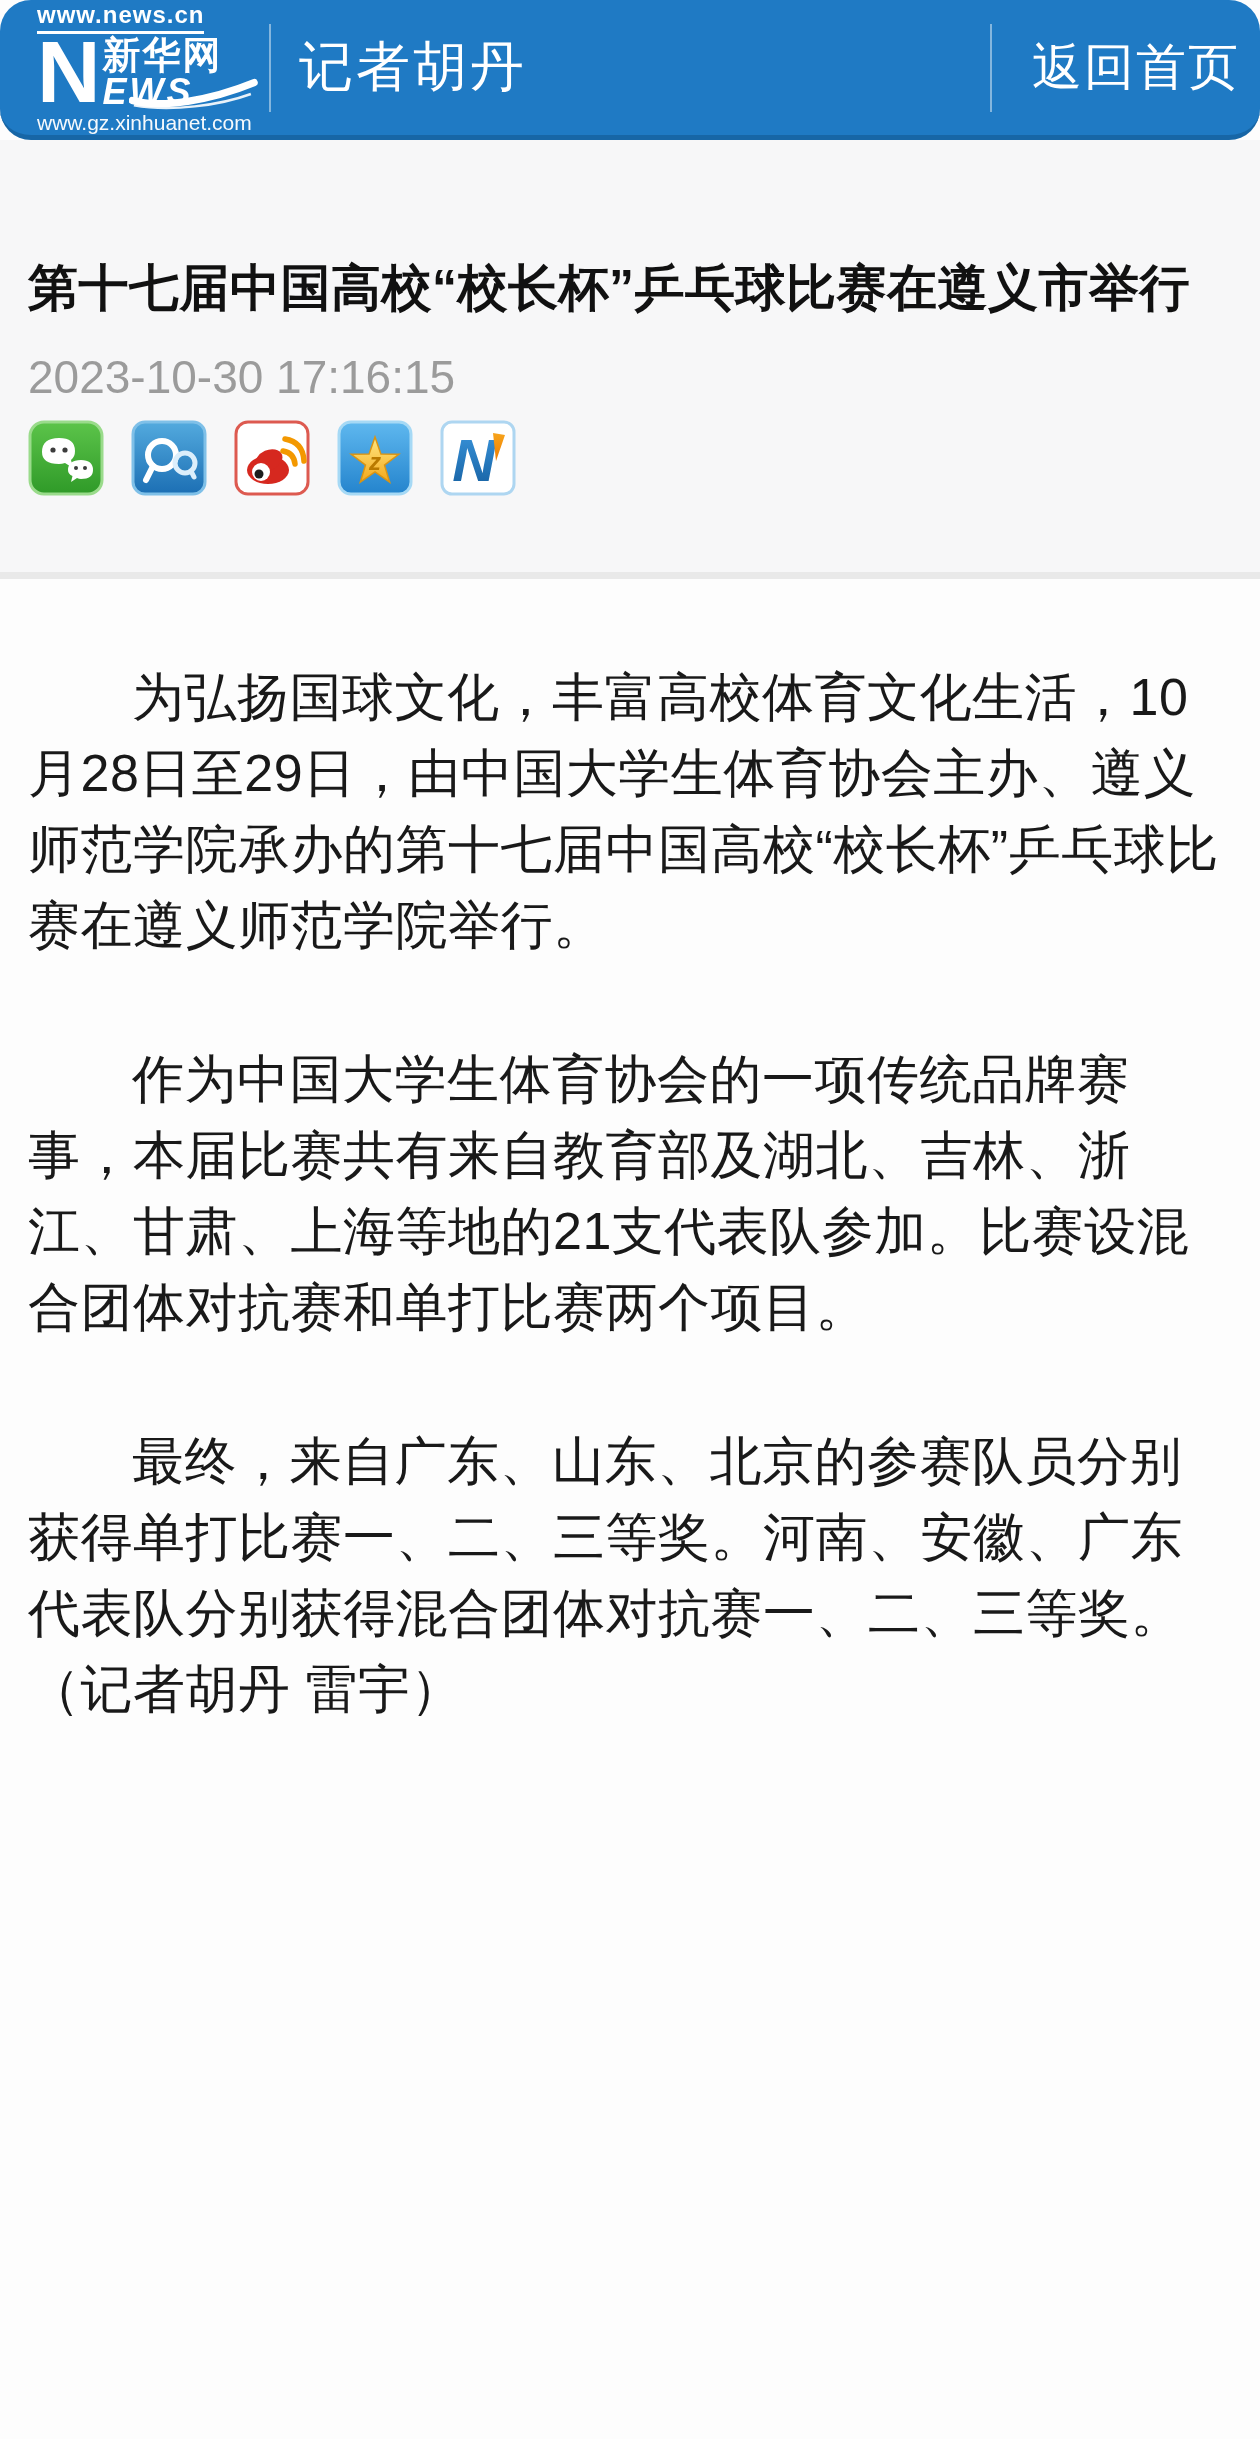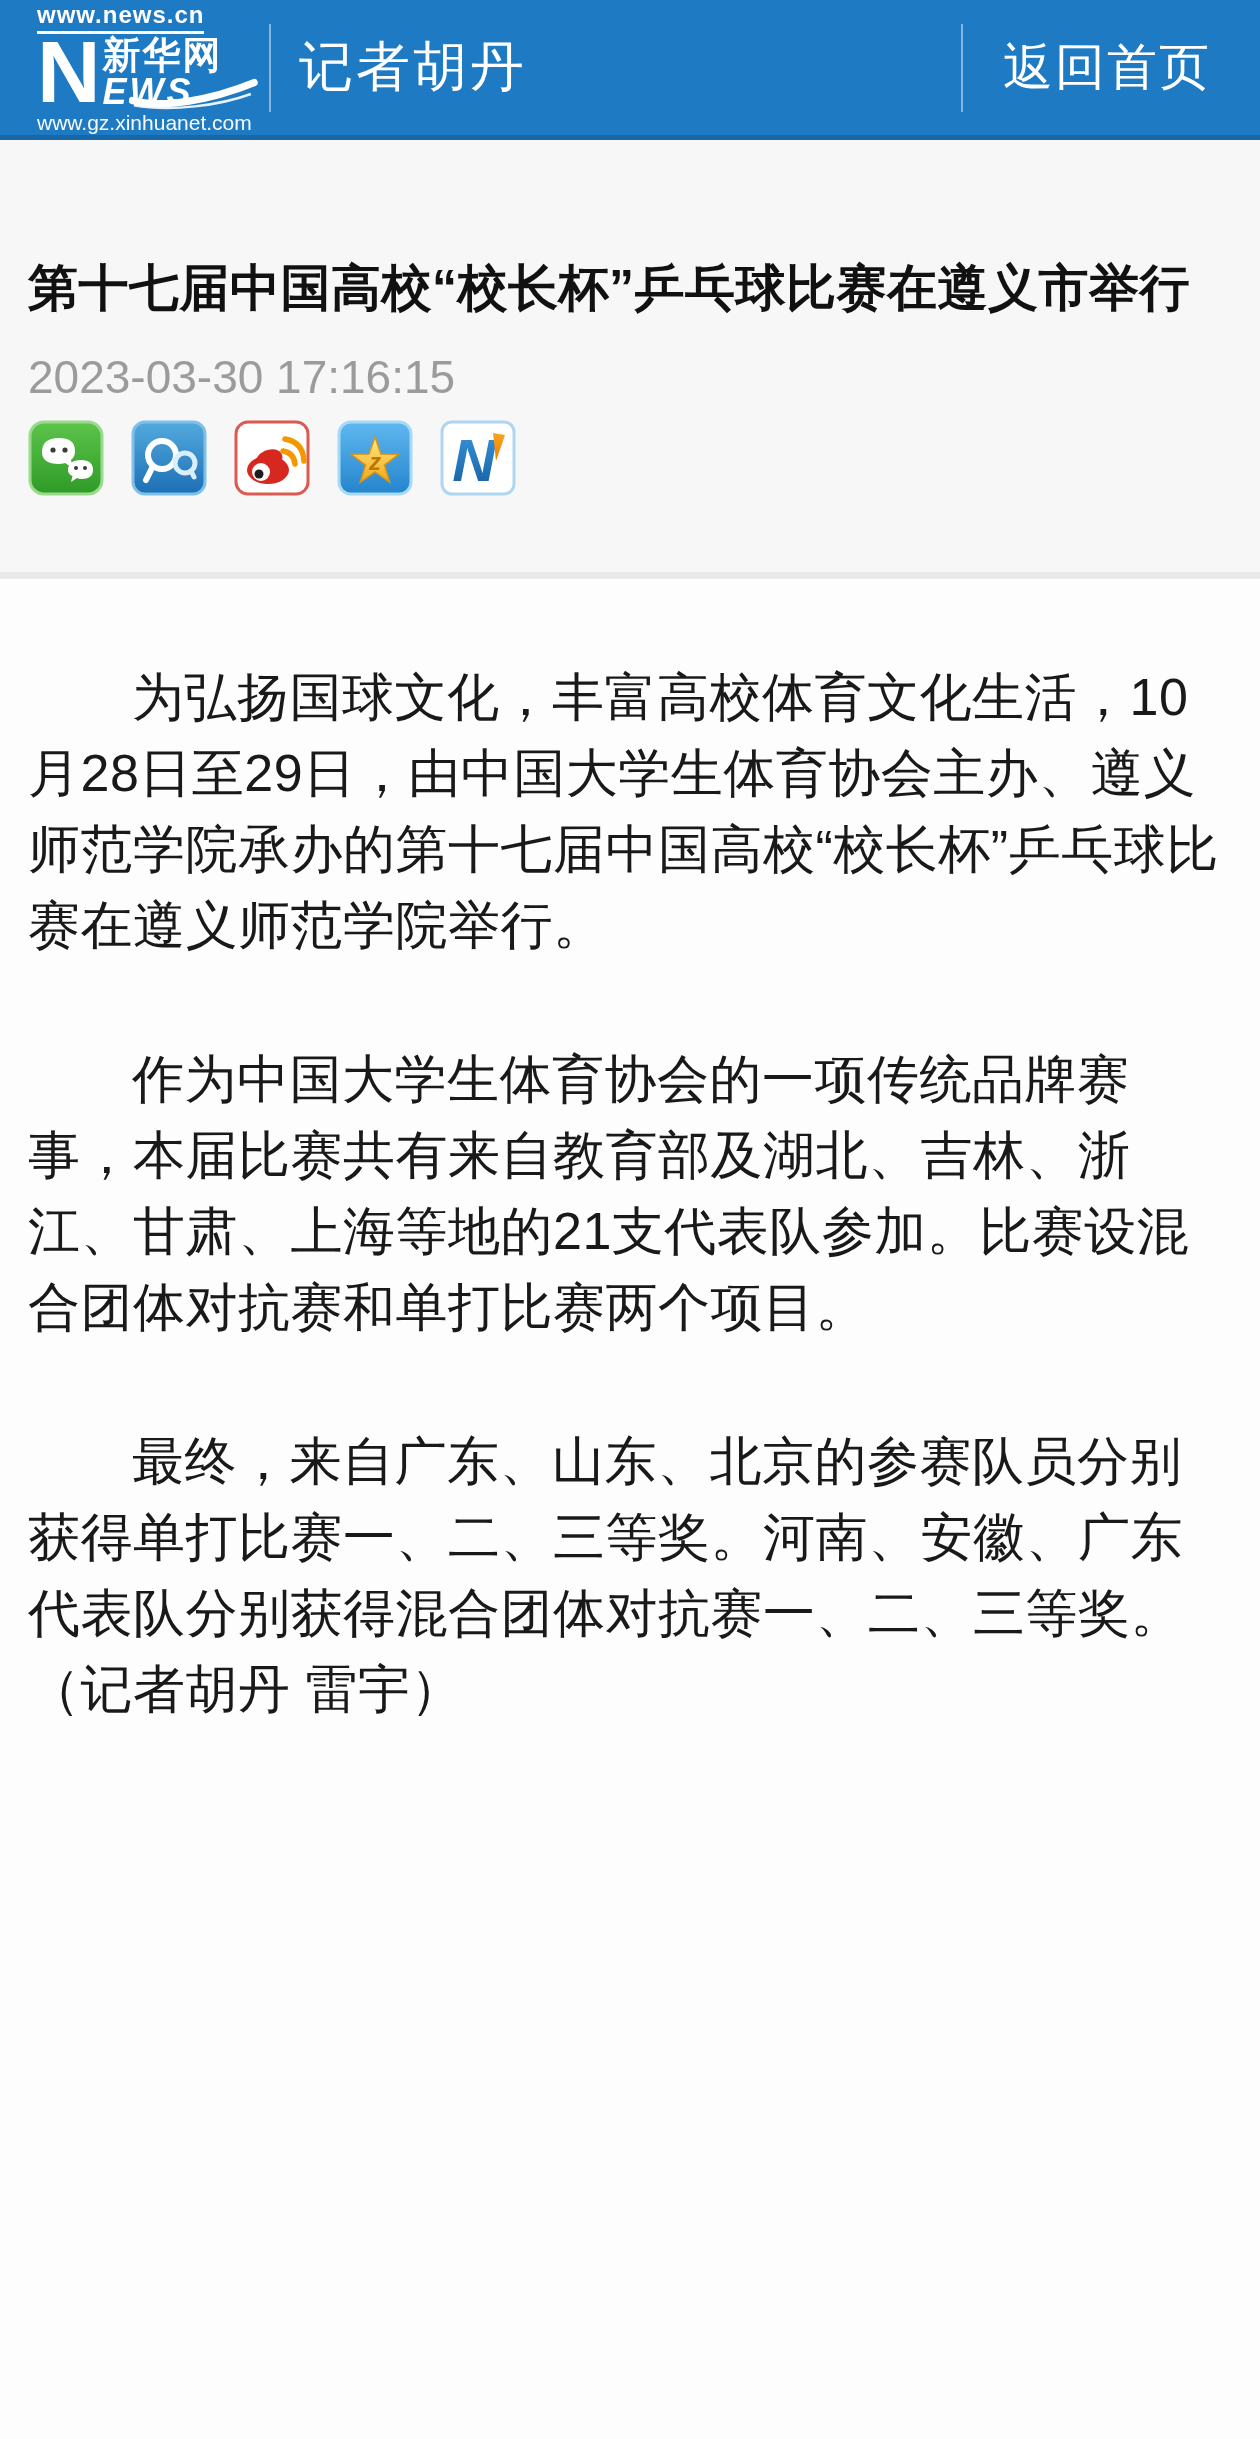--- a/index.html
+++ b/index.html
@@ -3,22 +3,22 @@
 <meta charset="utf-8">
 <style>
   * { margin: 0; padding: 0; box-sizing: border-box; }
   html, body { background: #ffffff; }
   body { font-family: "Liberation Sans", "DejaVu Sans", sans-serif; }
   .page { width: 1260px; min-height: 2439px; margin: 0 auto; background: #fdfdfd; }
 
   
   .header {
     height: 140px; background: #1f7ac4; border-bottom: 5px solid #1766a6;
-    display: flex; align-items: center; padding: 0 49px 0 37px;
-    color: #fff; position: relative;
+    display: flex; align-items: center; padding: 0 20px 0 37px;
+    color: #fff; position: relative; border-radius: 31px;
   }
   .logo { width: 218px; flex: 0 0 auto; cursor: pointer; }
   .logo-url-top {
     font-size: 24px; font-weight: bold; letter-spacing: 1px;
     border-bottom: 3px solid #fff; padding-bottom: 2px; width: fit-content;
   }
   .logo-main { display: flex; align-items: flex-start; position: relative; margin-top: 1px; }
   .logo-n { font-size: 88px; font-weight: 800; line-height: 74px; letter-spacing: -2px; }
   .logo-stack { display: flex; flex-direction: column; margin-left: 4px; }
   .logo-cn { font-size: 38px; font-weight: bold; line-height: 40px; letter-spacing: 2px; }
@@ -78,21 +78,21 @@
 
     <div class="v-divider left"></div>
     <div class="channel">记者胡丹</div>
     <div class="header-spacer"></div>
     <div class="v-divider right"></div>
     <a class="back-home">返回首页</a>
   </header>
 
   <section class="title-block">
     <h1 class="article-title">第十七届中国高校“校长杯”乒乓球比赛在遵义市举行</h1>
-    <div class="publish-date">2023-03-30 17:16:15</div>
+    <div class="publish-date">2023-10-30 17:16:15</div>
 
     <div class="share-row">
 
       <span class="share-icon">
         <svg viewBox="0 0 76 76" width="76" height="76" aria-hidden="true">
           <defs>
             <linearGradient id="g-wx" x1="0" y1="0" x2="0" y2="1">
               <stop offset="0" stop-color="#5cc44a"></stop>
                 <stop offset="1" stop-color="#2f9a28"></stop>
             </linearGradient>

